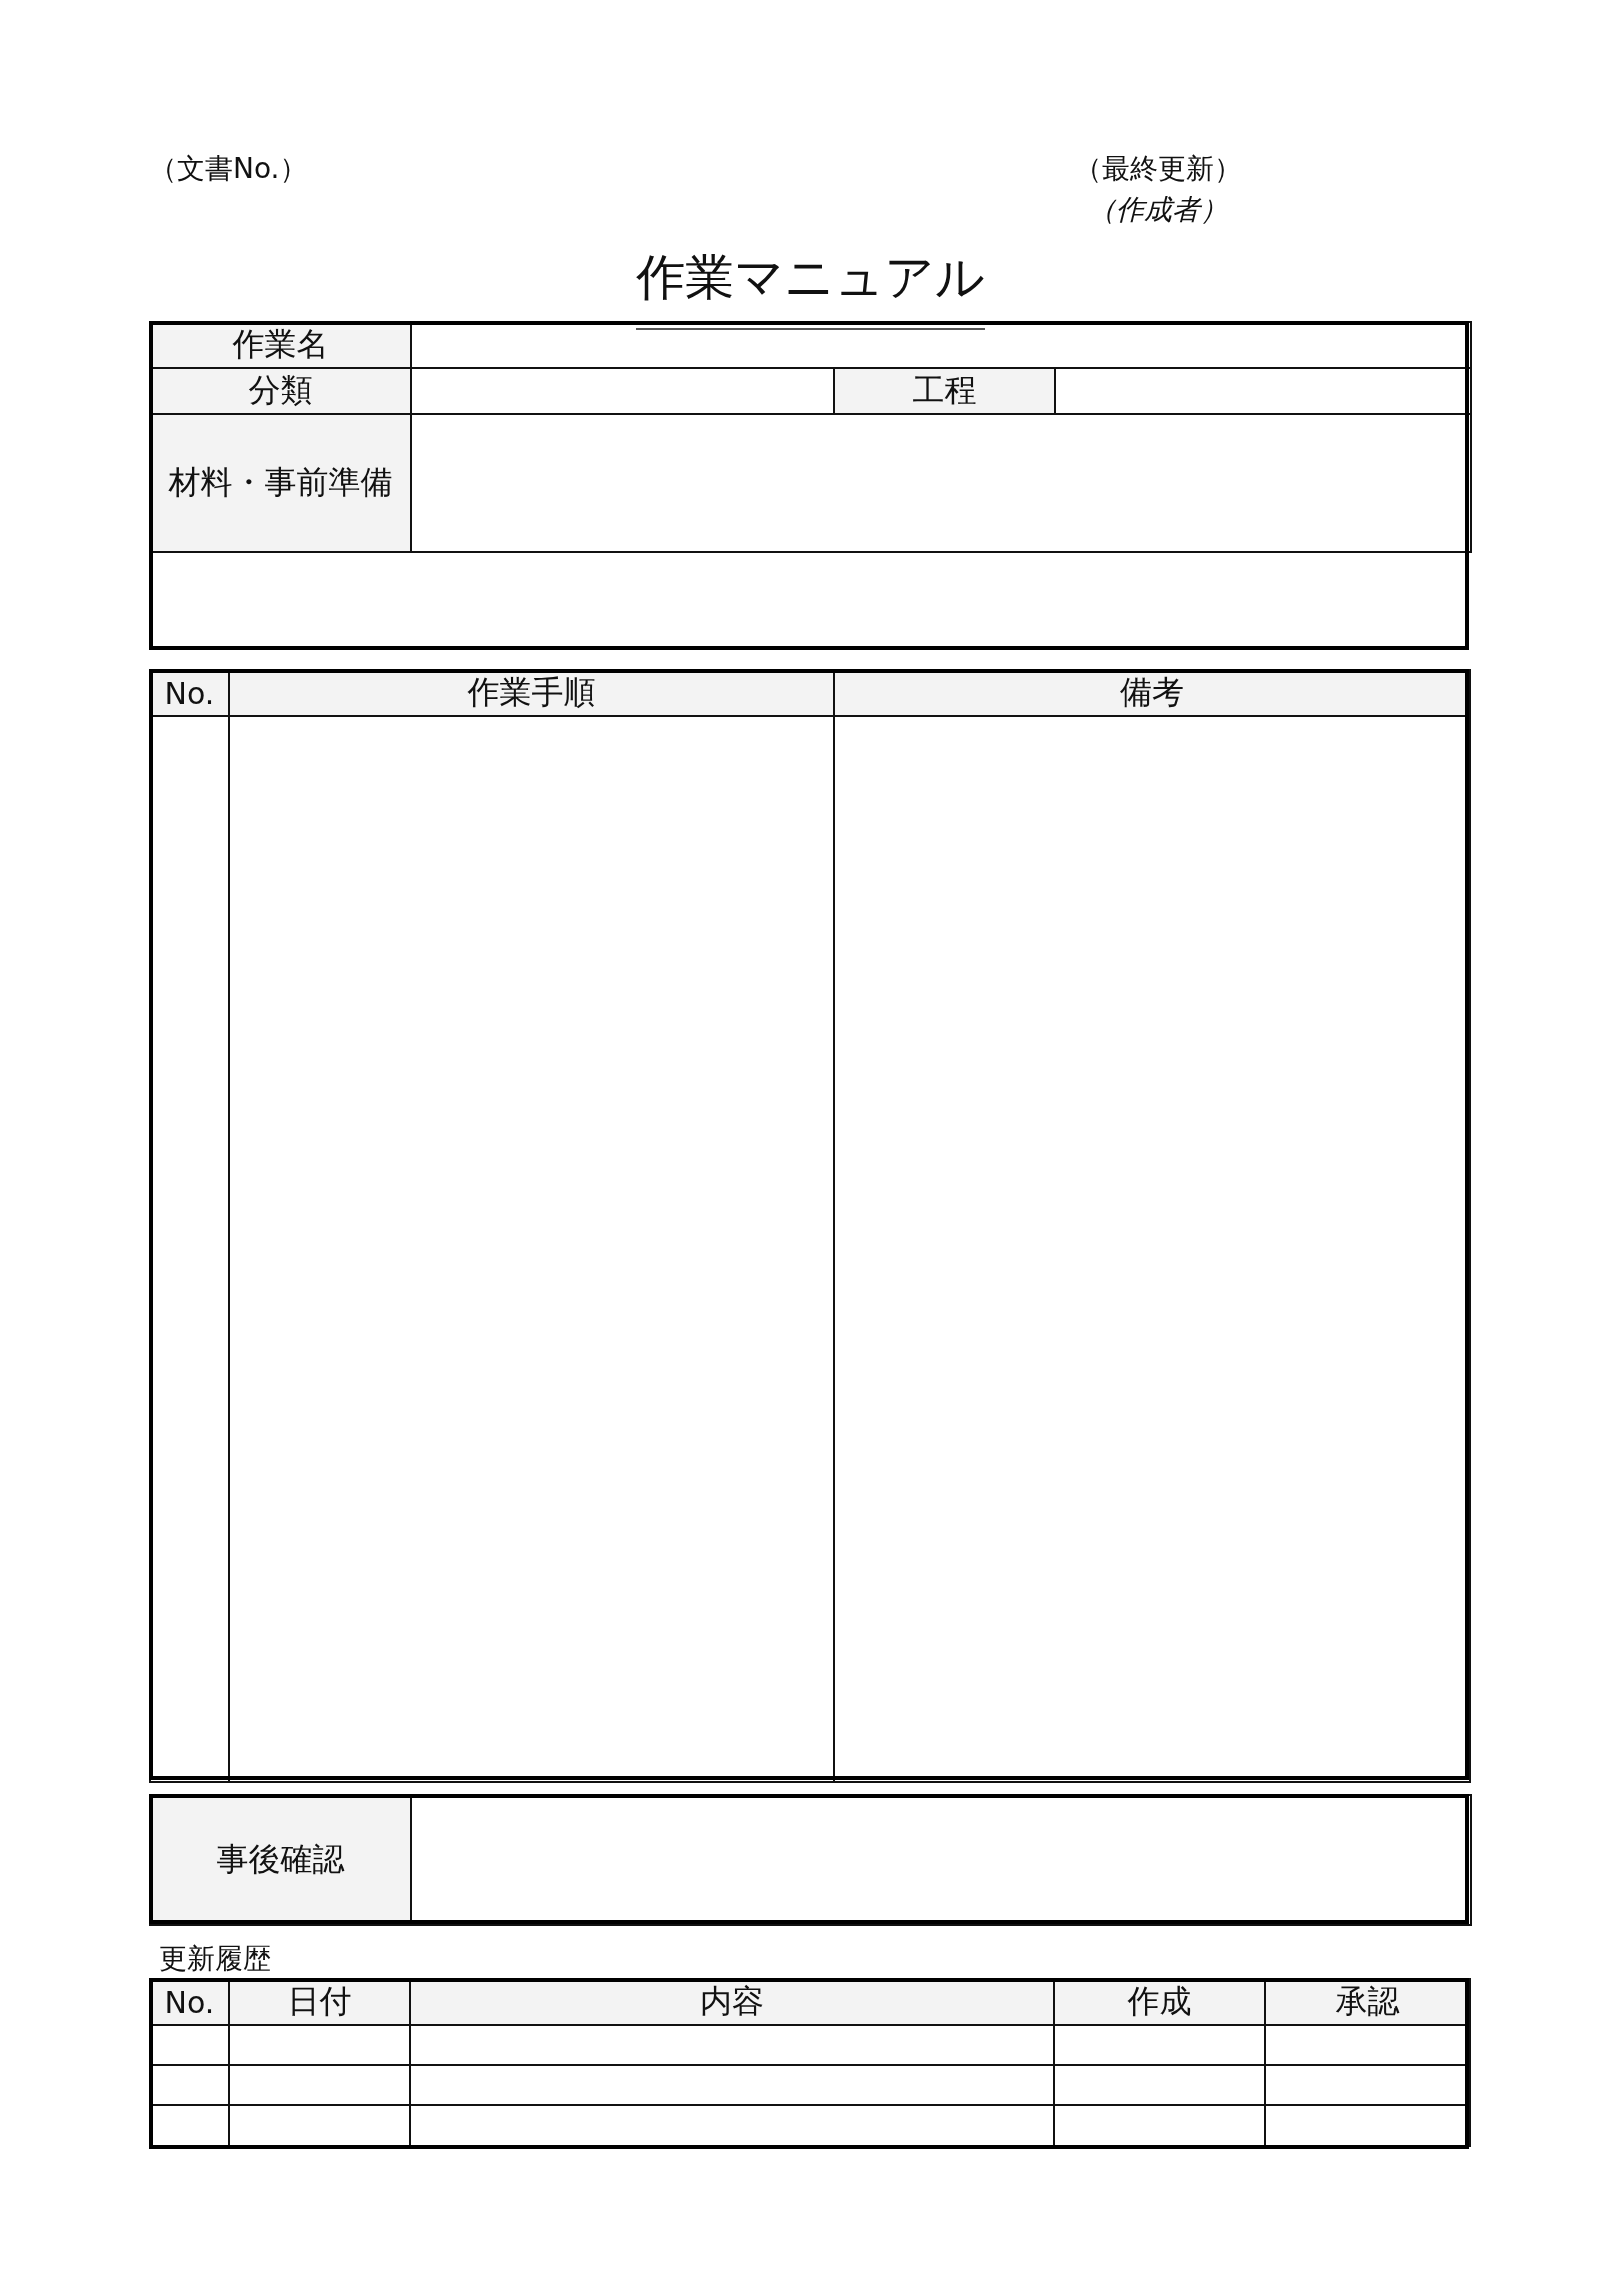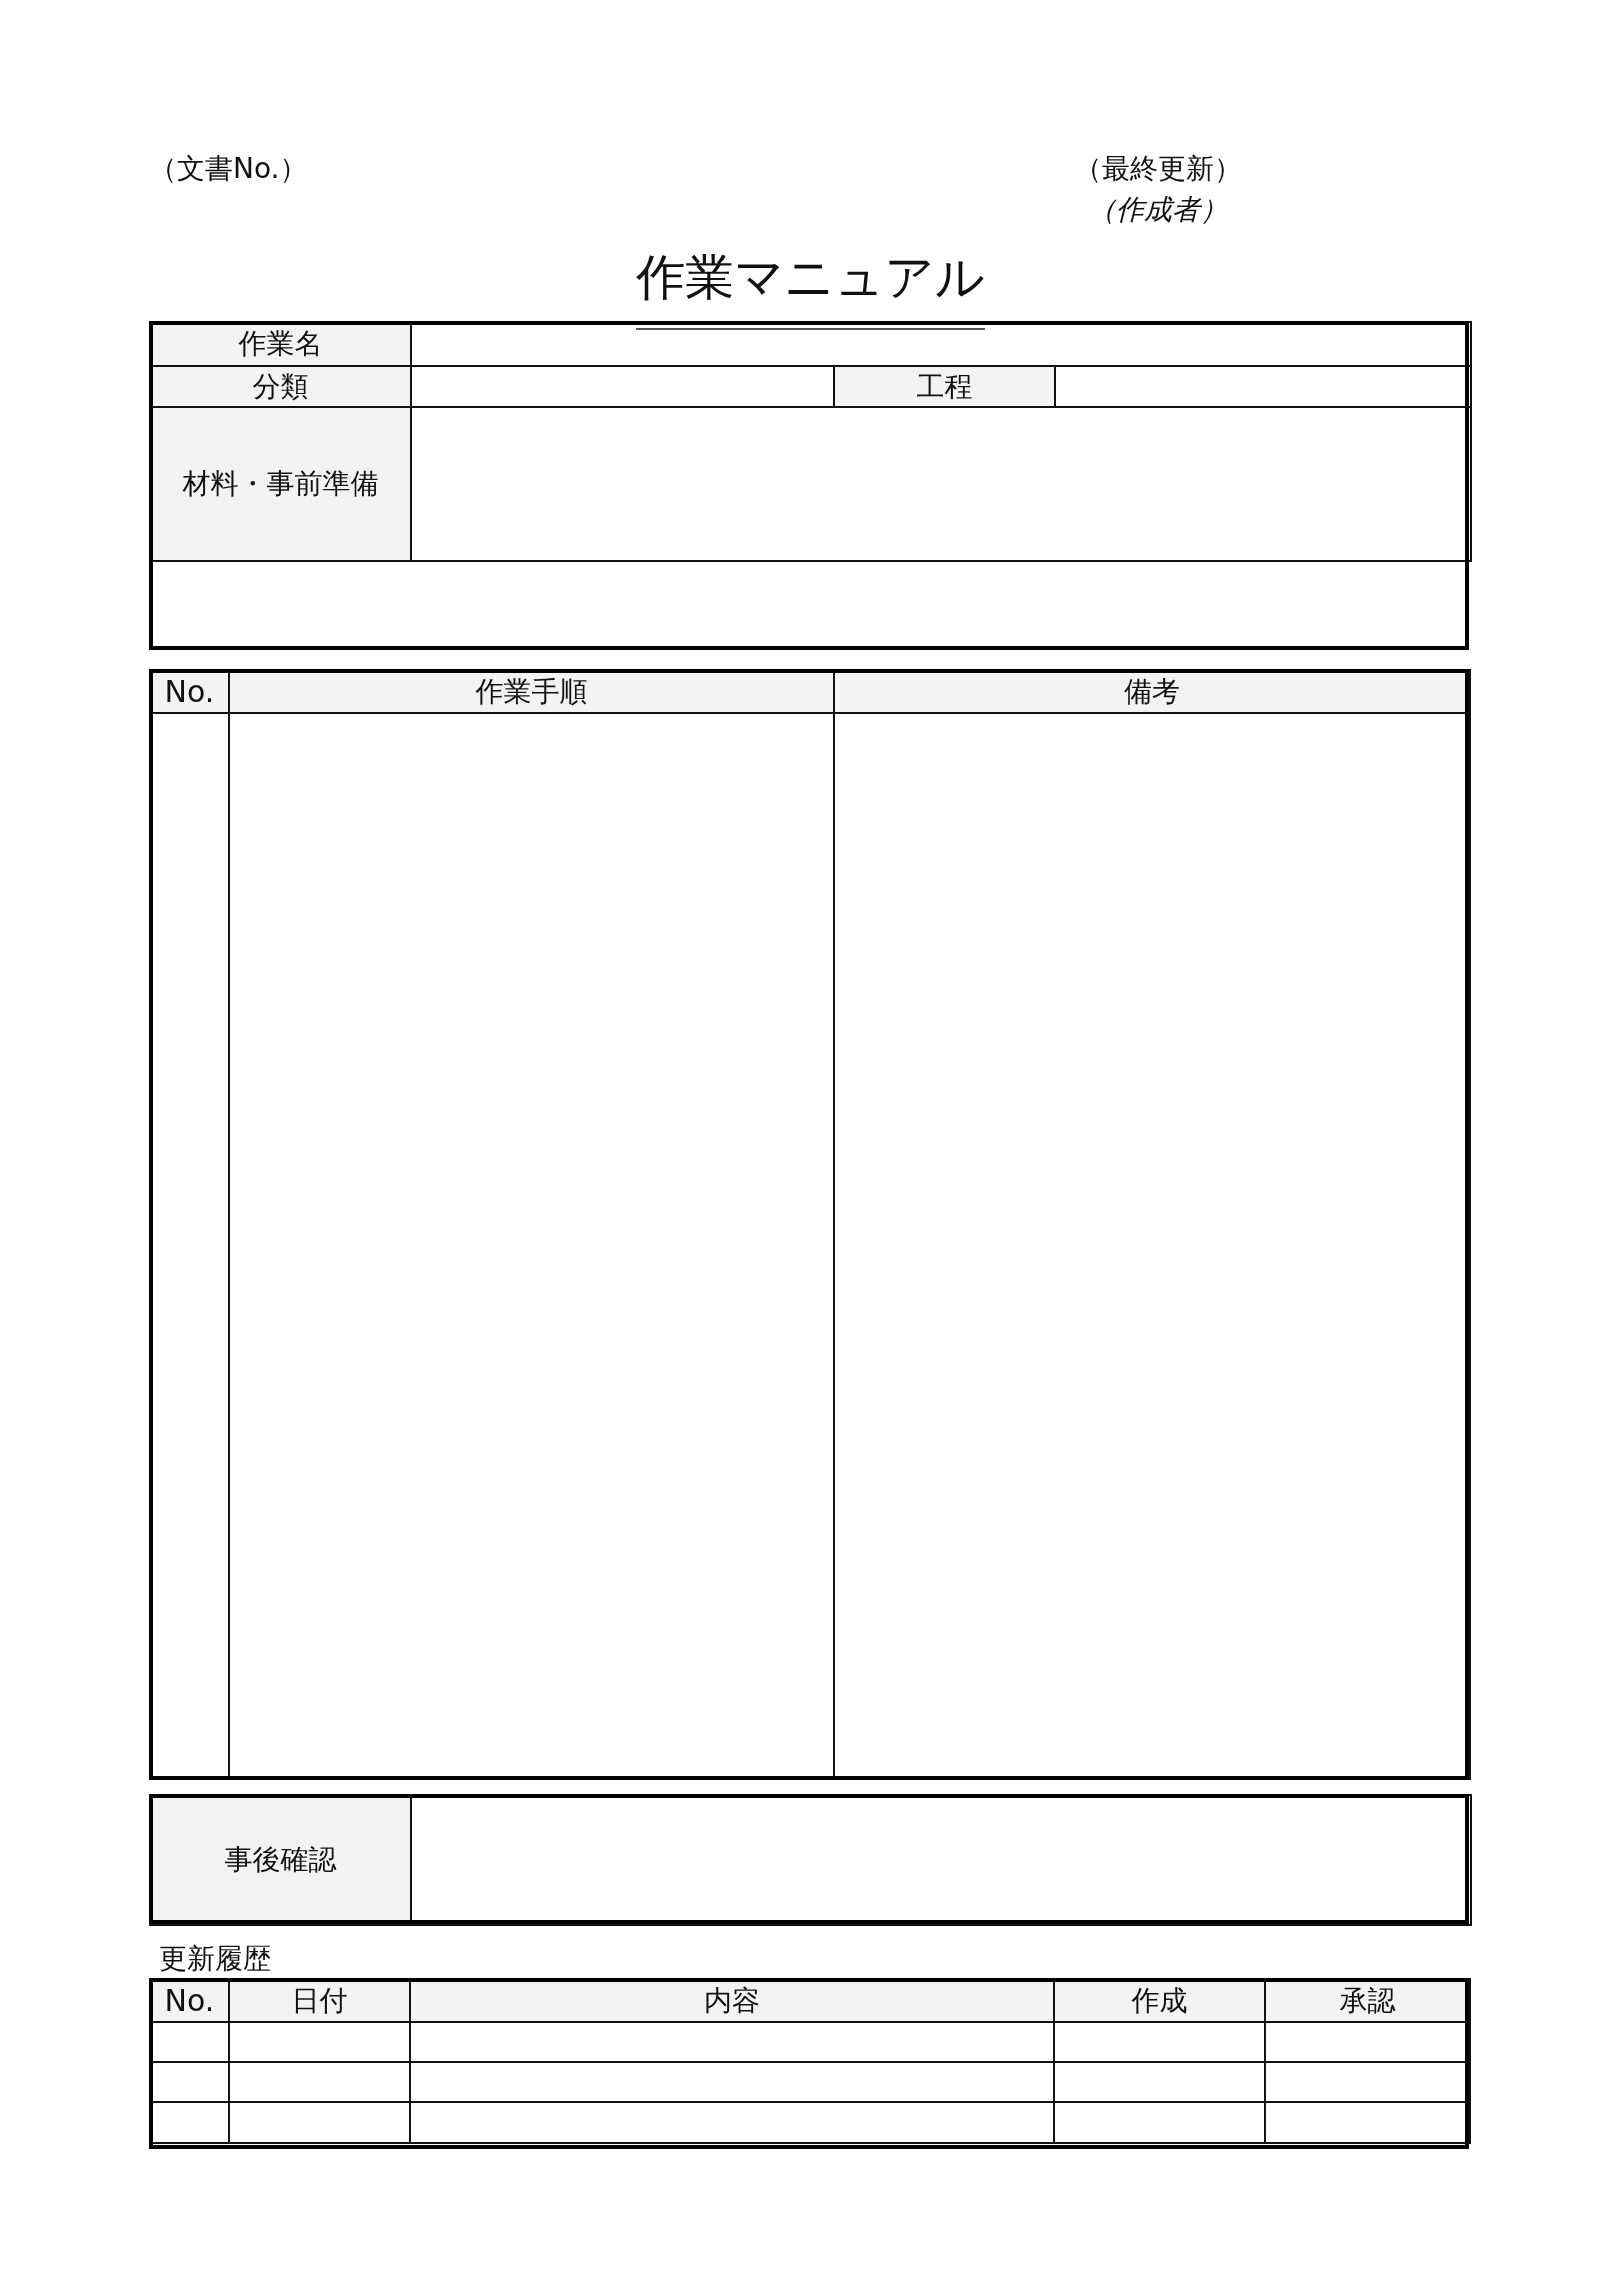--- a/index.html
+++ b/index.html
@@ -9,21 +9,21 @@
     }
     .abs { position: absolute; }
     .meta { font-size: 28px; line-height: 1; white-space: nowrap; }
     .title {
       left: 0; width: 1621px; top: 253px; text-align: center;
       font-size: 49px; line-height: 1;
     }
     .title span { border-bottom: 2px solid #555; padding-bottom: 22px; }
 
     table { border-collapse: collapse; position: absolute; left: 149px; width: 1320px; table-layout: fixed; }
-    td, th { padding: 0; font-weight: normal; font-size: 28px; text-align: center; vertical-align: middle; }
+    td, th { padding: 0; font-weight: normal; font-size: 32px; text-align: center; vertical-align: middle; }
     .lbl { background: #f3f3f3; }
     .hdr-sep td, .hdr-sep th { border-bottom: 5.9px double #111; }
 
     #t1 { top: 321px; }
     #t1 td { border: 2.9px solid #111; }
     #t2 { top: 669px; }
     #t2 td, #t2 th { border: 2.9px solid #111; }
     #t3 { top: 1794px; }
     #t3 td { border: 2.9px solid #111; }
     #t4 { top: 1978px; }
@@ -55,21 +55,21 @@
       <tr style="height:44px">
     <td class="lbl">作業名</td>
     <td colspan="3"></td>
   </tr>
   <tr style="height:41px">
     <td class="lbl">分類</td>
     <td></td>
     <td class="lbl">工程</td>
     <td></td>
   </tr>
-  <tr style="height:154px">
+  <tr style="height:138px">
     <td class="lbl">材料・事前準備</td>
     <td colspan="3"></td>
   </tr>
 </tbody>
   </table>
 <div class="frame" style="top:321px; height:329px;"></div>
 
 <table id="t2">
   <colgroup>
     <col style="width:79px">

